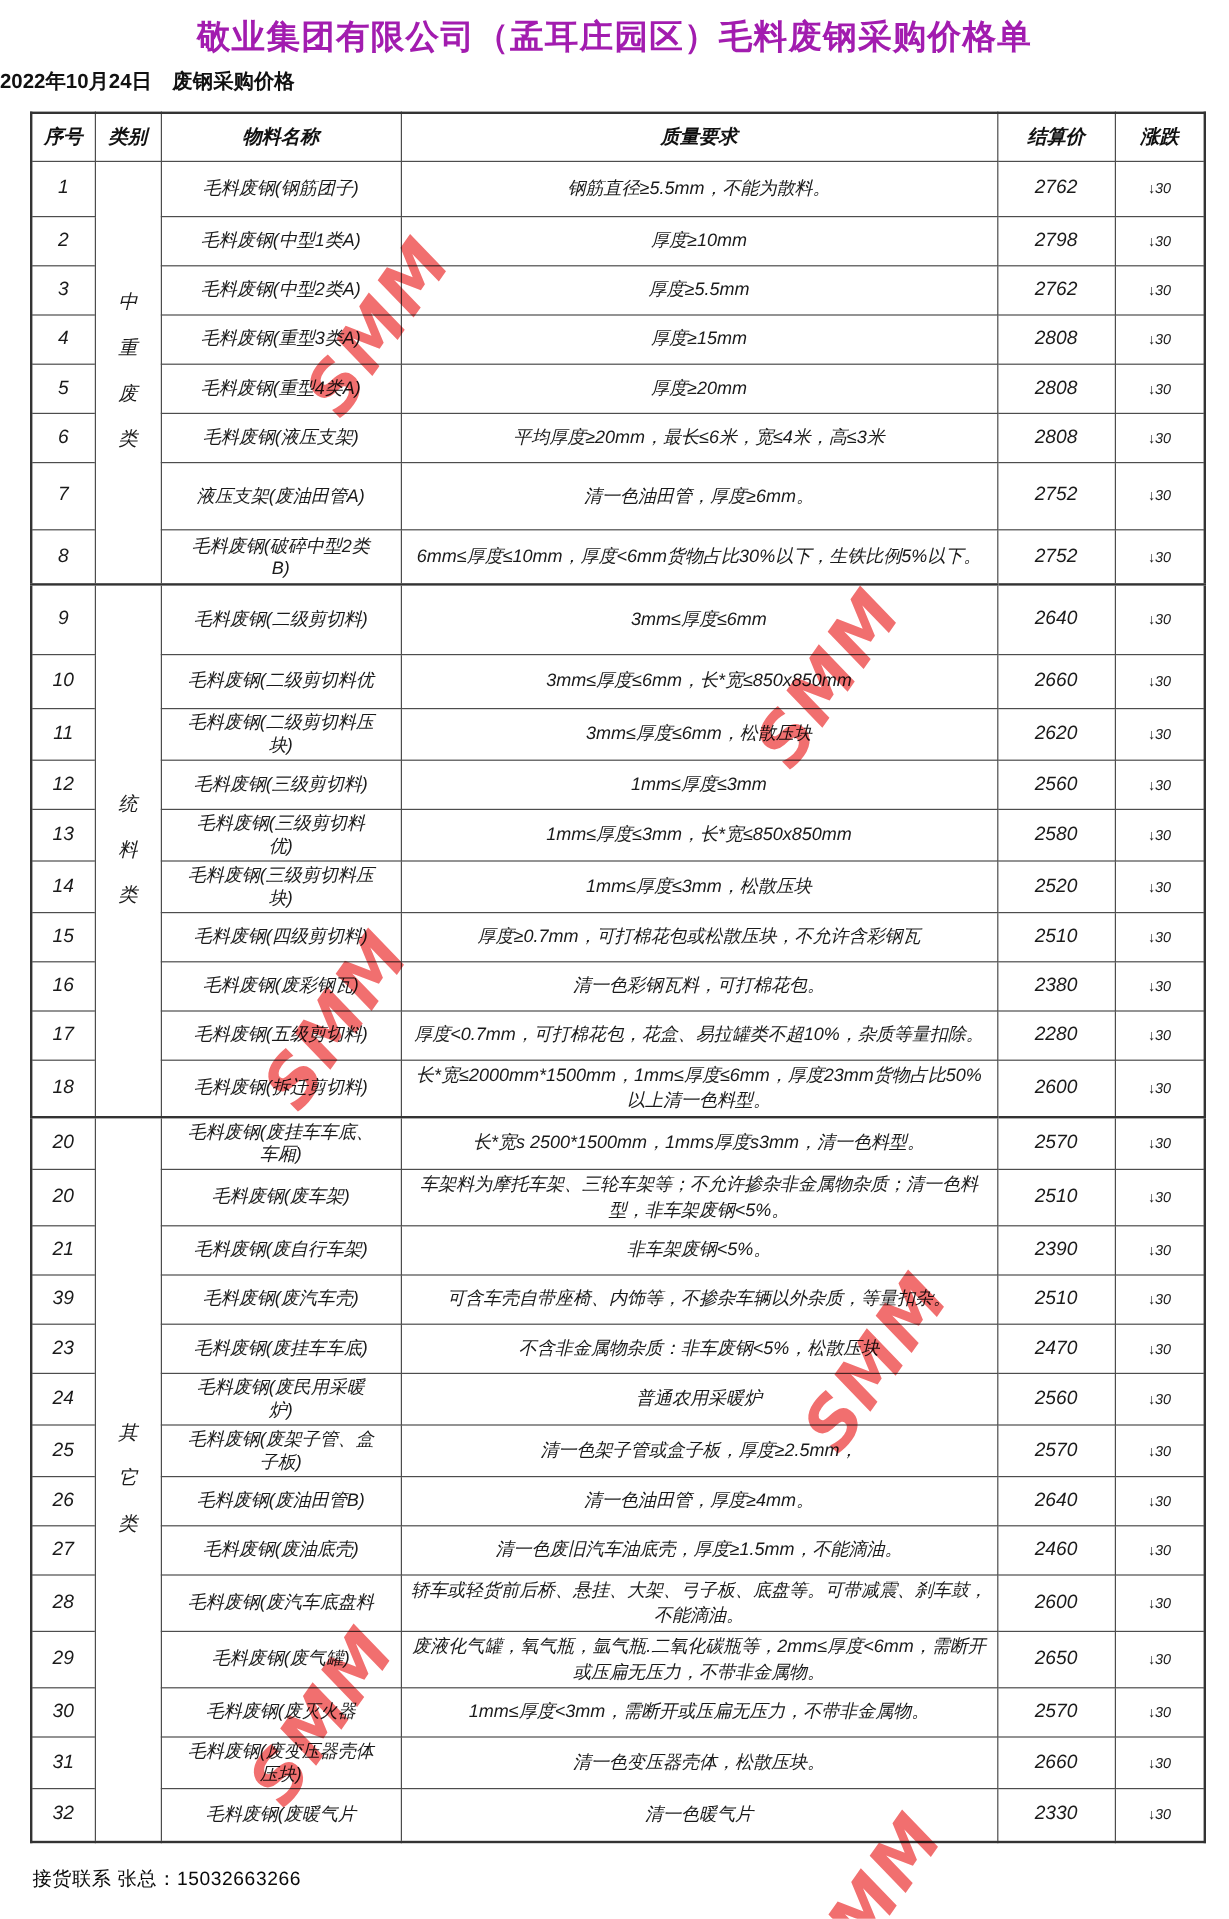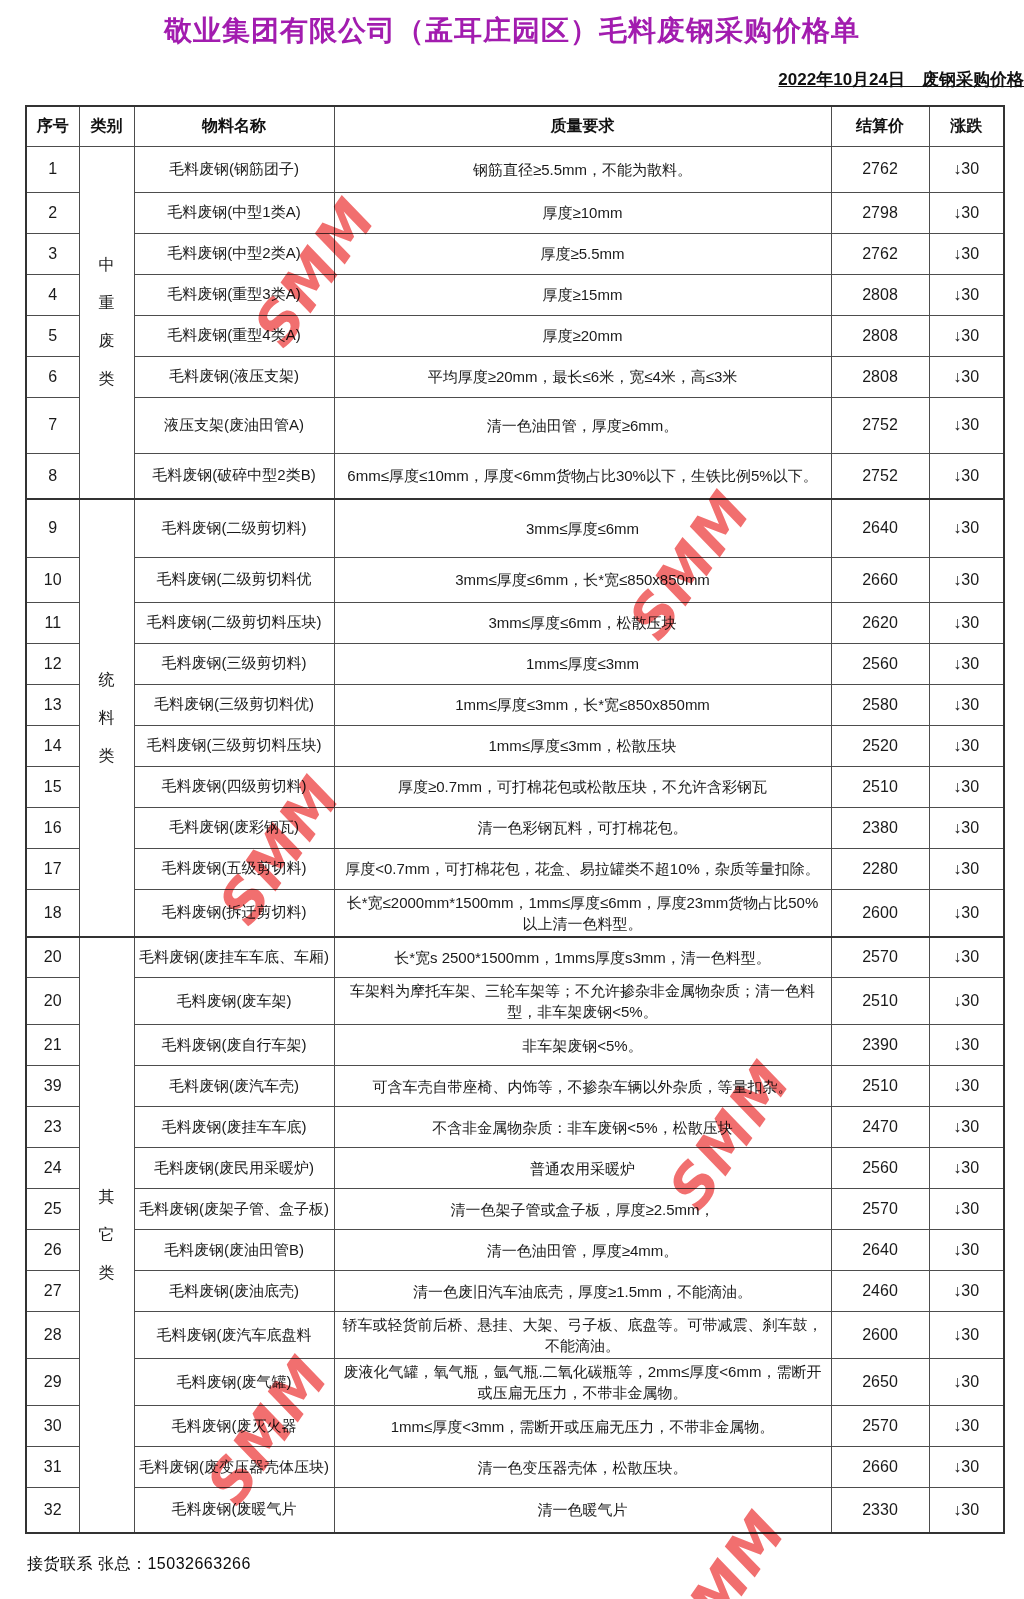--- a/index.html
+++ b/index.html
@@ -5,48 +5,49 @@
   html,body{margin:0;padding:0;background:#ffffff;}
   body{
     width:1024px;height:1599px;position:relative;overflow:hidden;
     font-family:"Liberation Sans","DejaVu Sans",sans-serif;color:#1a1a1a;
   }
   .page-title{
     margin-top:12px;text-align:center;font-size:28px;font-weight:bold;
     letter-spacing:1px;
   }
   .page-subtitle{
-    margin-top:18px;text-align:right;font-size:17px;font-weight:bold;color:#111;text-decoration:underline;
+    margin-top:6px;text-align:left;font-size:17px;font-weight:bold;color:#111;
   }
   table.price-table{
     border-collapse:collapse;table-layout:fixed;
     margin:14px 0 0 25px;width:978px;
     border:2px solid #333;
+    font-style:italic;
   }
   .price-table th,.price-table td{
     border:1px solid #4d4d4d;text-align:center;vertical-align:middle;
     padding:2px 4px;box-sizing:border-box;
   }
   .price-table thead th{height:40px;font-size:16px;font-weight:bold;color:#111;}
   .price-table tbody tr{height:41px;}
   .price-table tbody tr:nth-child(1){height:46px;}
   .price-table tbody tr:nth-child(7){height:56px;}
   .price-table tbody tr:nth-child(8){height:46px;}
   .price-table tbody tr:nth-child(9){height:58px;}
   .price-table tbody tr:nth-child(10){height:45px;}
   .price-table tbody tr:nth-child(32){height:45px;}
   .price-table tr.group-start td{border-top:2px solid #333;}
   td.cell-no{font-size:16px;}
   td.cell-cat{padding:0;}
   .cat-stack{display:flex;flex-direction:column;align-items:center;justify-content:center;height:100%;}
   .cat-char{font-size:16px;line-height:38px;}
-  td.cell-name{font-size:15px;padding:2px 2px;}
+  td.cell-name{font-size:15px;padding:2px 20px;}
   td.cell-spec{font-size:15px;line-height:21px;padding:2px 8px;}
   td.cell-price{font-size:16px;}
-  td.cell-change{font-size:16px;margin-left:30px;}
+  td.cell-change{font-size:12px;margin-left:30px;}
   .contact-footer{
     margin:20px 0 0 27px;font-size:16px;color:#0a0a0a;letter-spacing:0.5px;
   }
   .wm-layer{position:absolute;left:0;top:0;width:1024px;height:1599px;pointer-events:none;}
   .wm{
     position:absolute;font-weight:bold;font-style:italic;
     font-family:"DejaVu Sans",sans-serif;letter-spacing:2px;
     transform:translate(-50%,-50%) rotate(-55deg);
     mix-blend-mode:multiply;opacity:0.9;
   }

